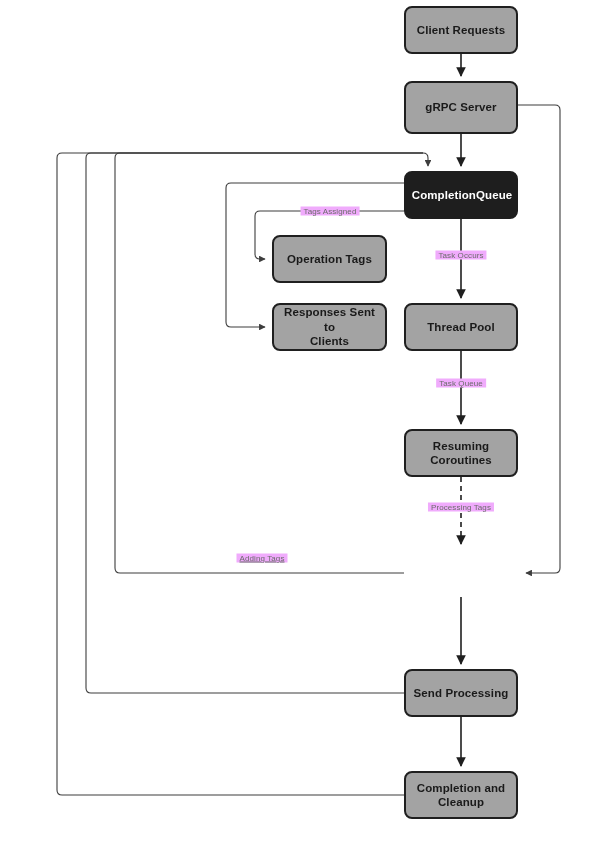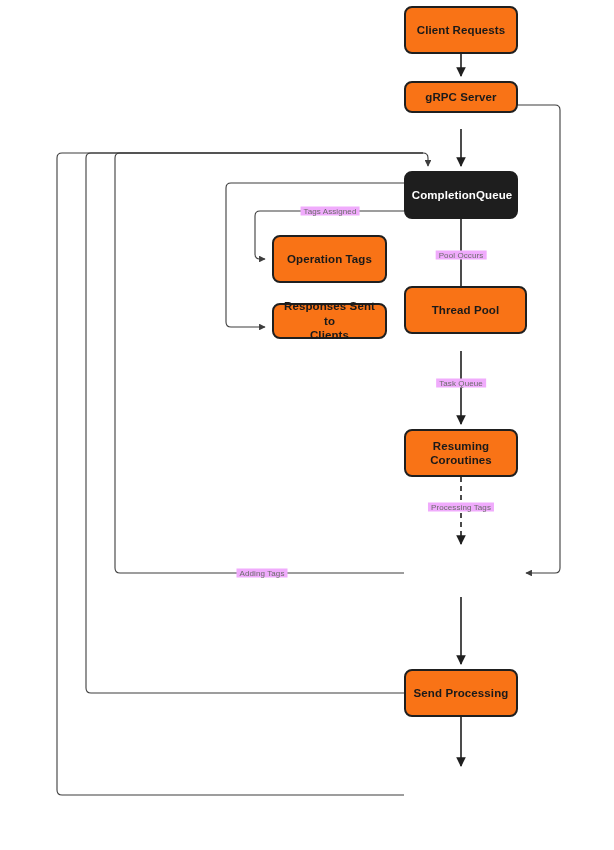--- a/index.html
+++ b/index.html
@@ -24,21 +24,21 @@
     top: 0;
     width: 614px;
     height: 850px;
     pointer-events: none;
   }
   .node {
     position: absolute;
     box-sizing: border-box;
     border: 2px solid #1f1f1f;
     border-radius: 8px;
-    background: #f97316;
+    background: #a3a3a3;
     color: #1a1a1a;
     display: flex;
     align-items: center;
     justify-content: center;
     text-align: center;
     font-size: 11.5px;
     font-weight: bold;
     line-height: 1.25;
     letter-spacing: 0.1px;
     padding: 2px 6px;
@@ -105,51 +105,55 @@
       <path d="M 461 717 L 461 766" stroke="#1f1f1f" stroke-width="1.6" marker-end="url(#arrow-dark)"></path>
 
       <path d="M 404 795 L 62 795 Q 57 795 57 790 L 57 158 Q 57 153 62 153 L 423 153" stroke="#3d3d3d" stroke-width="1.1"></path>
     </g>
   </svg>
 
   <div class="node" style="left:404px; top:6px; width:114px; height:48px;">
     <span class="node-label">Client Requests</span>
   </div>
 
-  <div class="node" style="left:404px; top:81px; width:114px; height:32px;">
+  <div class="node" style="left:404px; top:81px; width:114px; height:53px;">
     <span class="node-label">gRPC Server</span>
   </div>
 
   <div class="node dark" style="left:404px; top:171px; width:114px; height:48px;padding-left:8px;">
     <span class="node-label">CompletionQueue</span>
   </div>
 
   <div class="node" style="left:272px; top:235px; width:115px; height:48px;">
     <span class="node-label">Operation Tags</span>
   </div>
 
-  <div class="node" style="left:272px; top:303px; width:115px; height:36px;">
+  <div class="node" style="left:272px; top:303px; width:115px; height:48px;">
     <span class="node-label">Responses Sent to
 Clients</span>
   </div>
 
-  <div class="node" style="left:404px; top:286px; width:123px; height:48px;">
+  <div class="node" style="left:404px; top:303px; width:114px; height:48px;">
     <span class="node-label">Thread Pool</span>
   </div>
 
   <div class="node" style="left:404px; top:429px; width:114px; height:48px;text-align:center;">
     <span class="node-label">Resuming
 Coroutines</span>
   </div>
 
 
   <div class="node" style="left:404px; top:669px; width:114px; height:48px;">
     <span class="node-label">Send Processing</span>
   </div>
 
+  <div class="node" style="left:404px; top:771px; width:114px; height:48px;">
+    <span class="node-label">Completion and
+Cleanup</span>
+  </div>
 
   <span class="edge-label" style="left:330px; top:211px;">Tags Assigned</span>
-  <span class="edge-label" style="left:461px; top:255px;">Pool Occurs</span>
+  <span class="edge-label" style="left:461px; top:255px;">Task Occurs</span>
   <span class="edge-label" style="left:461px; top:383px;">Task Queue</span>
   <span class="edge-label" style="left:461px; top:507px;">Processing Tags</span>
-  <span class="edge-label" style="left:262px; top:573px;">Adding Tags</span>
+  <span class="edge-label" style="left:262px; top:558px;text-decoration:underline;">Adding Tags</span>
 
 </div>
 
 </body></html>

